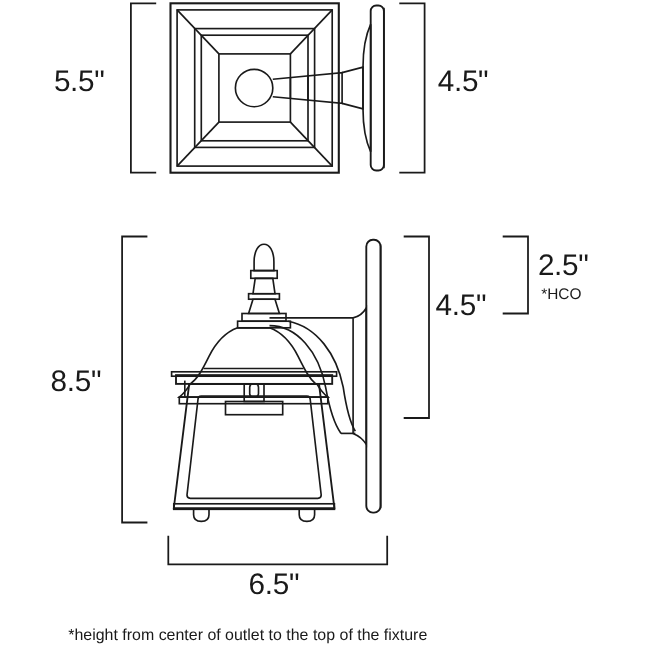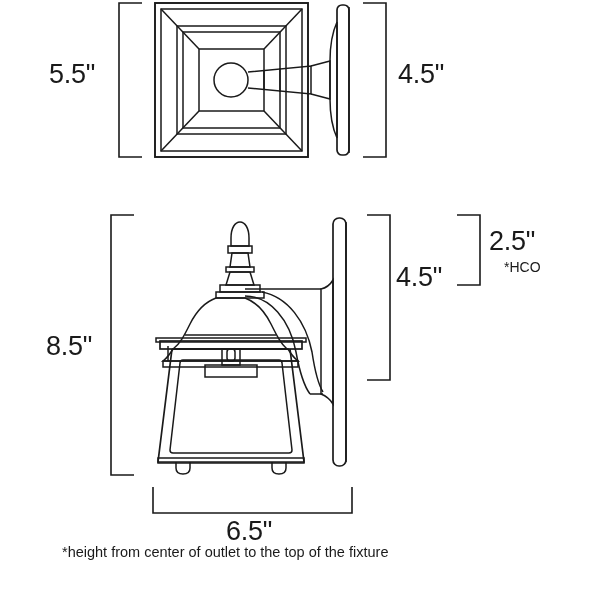--- a/index.html
+++ b/index.html
@@ -31,38 +31,37 @@
     color: #1a1a1a;
     white-space: nowrap;
     letter-spacing: -0.3px;
   }
   .note-label {
     position: absolute;
     font-family: "Liberation Sans", sans-serif;
     font-size: 14px;
     color: #1a1a1a;
     white-space: nowrap;
-    margin-left: 12px;
   }
   .footnote {
     position: absolute;
     font-family: "Liberation Sans", sans-serif;
     font-size: 14.5px;
     color: #1a1a1a;
     white-space: nowrap;
   }
   
   #label-top-height   { left: 49px;  top: 59px; }
   #label-top-depth    { left: 398px; top: 59px; }
   #label-side-height  { left: 46px;  top: 331px; }
   #label-arm-height   { left: 396px; top: 262px; }
   #label-hco          { left: 489px; top: 226px; }
   #label-hco-note     { left: 492px; top: 259px; }
   #label-side-width   { left: 226px; top: 516px; }
-  #footnote-text      { left: 62px;  top: 544px; }
+  #footnote-text      { left: 62px;  top: 570px; }
 </style>
 </head>
 <body>
 
 <div id="sheet">
 
   <svg id="drawing-svg" viewBox="0 0 600 600">
     <g fill="none" stroke="#1a1a1a" stroke-width="1.5" stroke-linejoin="miter" stroke-linecap="butt">
 
       <g>

